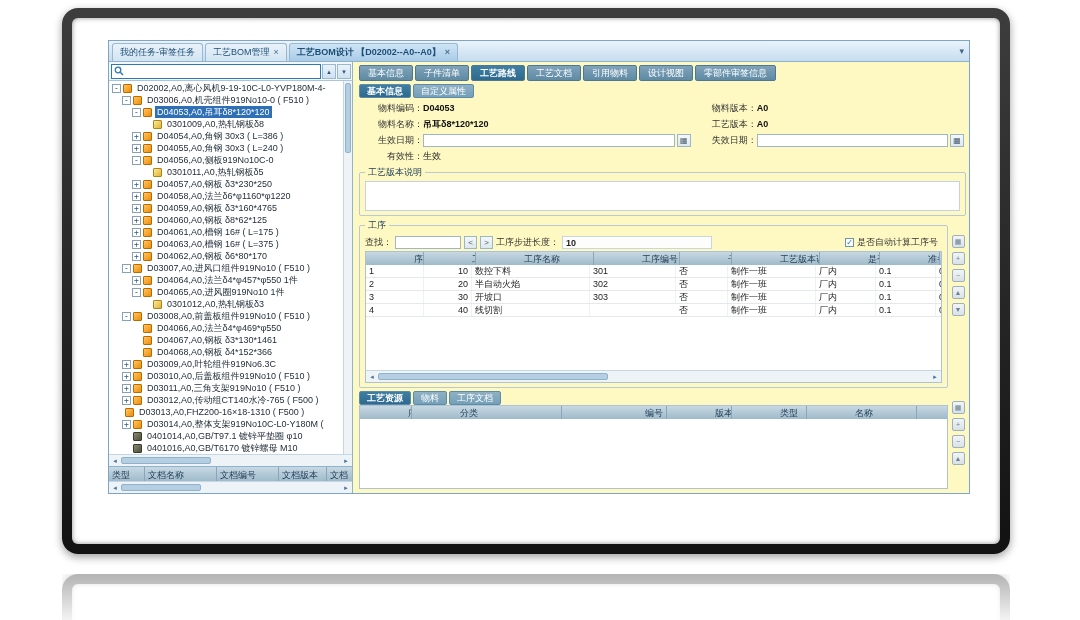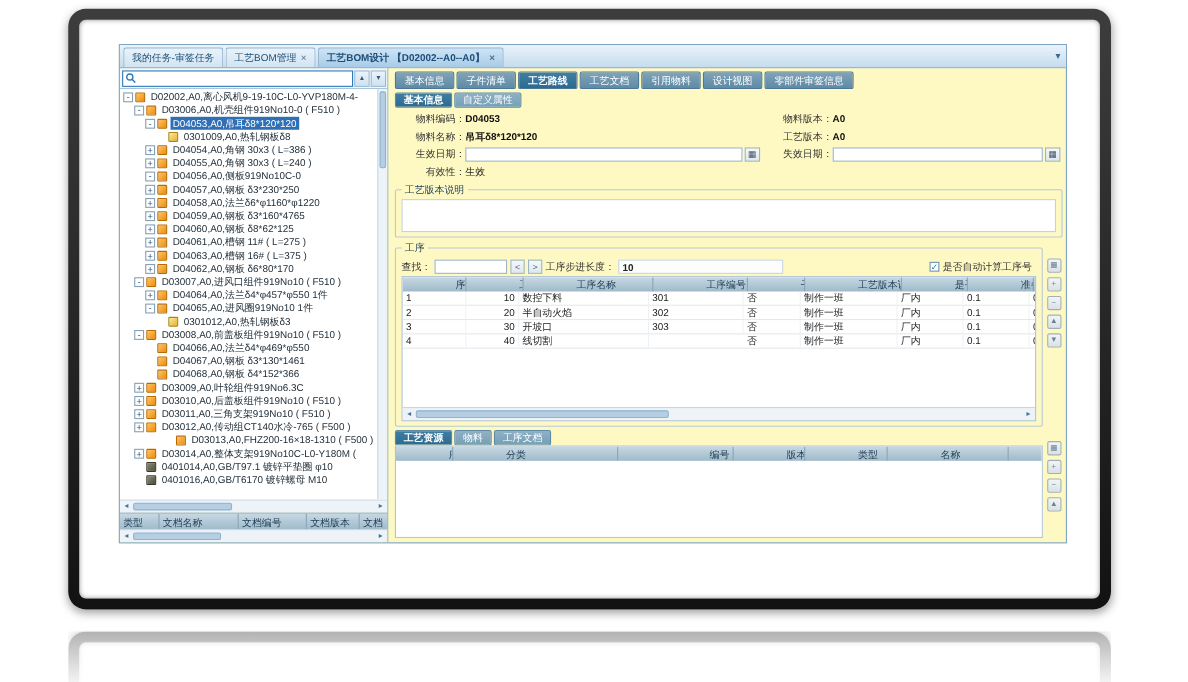--- a/index.html
+++ b/index.html
@@ -204,20 +204,25 @@
               <div class="trow" style="padding-left: 22px;">
                 <span class="exp">+</span>
                 <span class="ticon component"></span>
                 <span class="tlabel">D04055,A0,角钢 30x3 ( L=240 )</span>
               </div>
               <div class="trow" style="padding-left: 22px;">
                 <span class="exp">-</span>
                 <span class="ticon component"></span>
                 <span class="tlabel">D04056,A0,侧板919No10C-0</span>
               </div>
+              <div class="trow" style="padding-left: 32px;">
+                <span class="exp sp"></span>
+                <span class="ticon material"></span>
+                <span class="tlabel">0301011,A0,热轧钢板δ5</span>
+              </div>
               <div class="trow" style="padding-left: 22px;">
                 <span class="exp">+</span>
                 <span class="ticon component"></span>
                 <span class="tlabel">D04057,A0,钢板 δ3*230*250</span>
               </div>
               <div class="trow" style="padding-left: 22px;">
                 <span class="exp">+</span>
                 <span class="ticon component"></span>
                 <span class="tlabel">D04058,A0,法兰δ6*φ1160*φ1220</span>
               </div>
@@ -227,21 +232,21 @@
                 <span class="tlabel">D04059,A0,钢板 δ3*160*4765</span>
               </div>
               <div class="trow" style="padding-left: 22px;">
                 <span class="exp">+</span>
                 <span class="ticon component"></span>
                 <span class="tlabel">D04060,A0,钢板 δ8*62*125</span>
               </div>
               <div class="trow" style="padding-left: 22px;">
                 <span class="exp">+</span>
                 <span class="ticon component"></span>
-                <span class="tlabel">D04061,A0,槽钢 11# ( L=275 )</span>
+                <span class="tlabel">D04061,A0,槽钢 16# ( L=175 )</span>
               </div>
               <div class="trow" style="padding-left: 22px;">
                 <span class="exp">+</span>
                 <span class="ticon component"></span>
                 <span class="tlabel">D04063,A0,槽钢 16# ( L=375 )</span>
               </div>
               <div class="trow" style="padding-left: 22px;">
                 <span class="exp">+</span>
                 <span class="ticon component"></span>
                 <span class="tlabel">D04062,A0,钢板 δ6*80*170</span>
@@ -299,21 +304,21 @@
               <div class="trow" style="padding-left: 12px;">
                 <span class="exp">+</span>
                 <span class="ticon component"></span>
                 <span class="tlabel">D03011,A0,三角支架919No10 ( F510 )</span>
               </div>
               <div class="trow" style="padding-left: 12px;">
                 <span class="exp">+</span>
                 <span class="ticon component"></span>
                 <span class="tlabel">D03012,A0,传动组CT140水冷-765 ( F500 )</span>
               </div>
-              <div class="trow" style="padding-left: 4px; margin-left: 35px;">
+              <div class="trow" style="padding-left: 4px;">
                 <span class="exp sp"></span>
                 <span class="ticon component"></span>
                 <span class="tlabel">D03013,A0,FHZ200-16×18-1310 ( F500 )</span>
               </div>
               <div class="trow" style="padding-left: 12px;">
                 <span class="exp">+</span>
                 <span class="ticon component"></span>
                 <span class="tlabel">D03014,A0,整体支架919No10C-L0-Y180M (</span>
               </div>
               <div class="trow" style="padding-left: 12px;">

